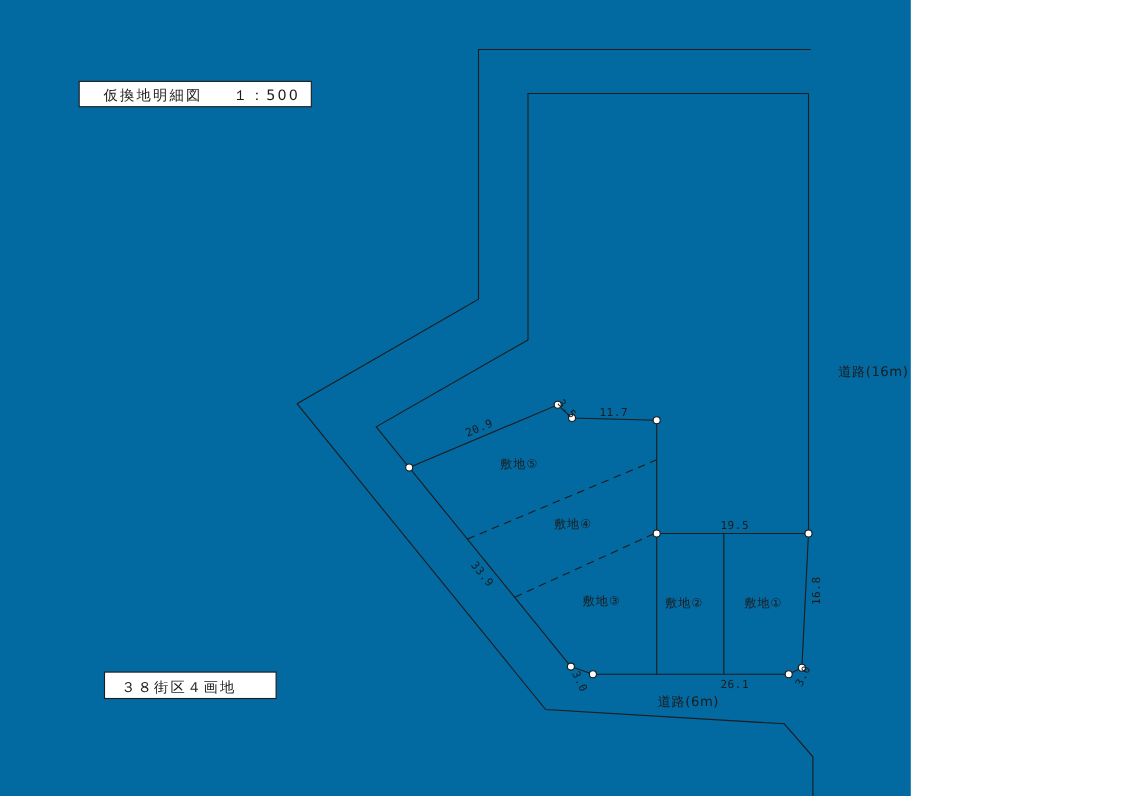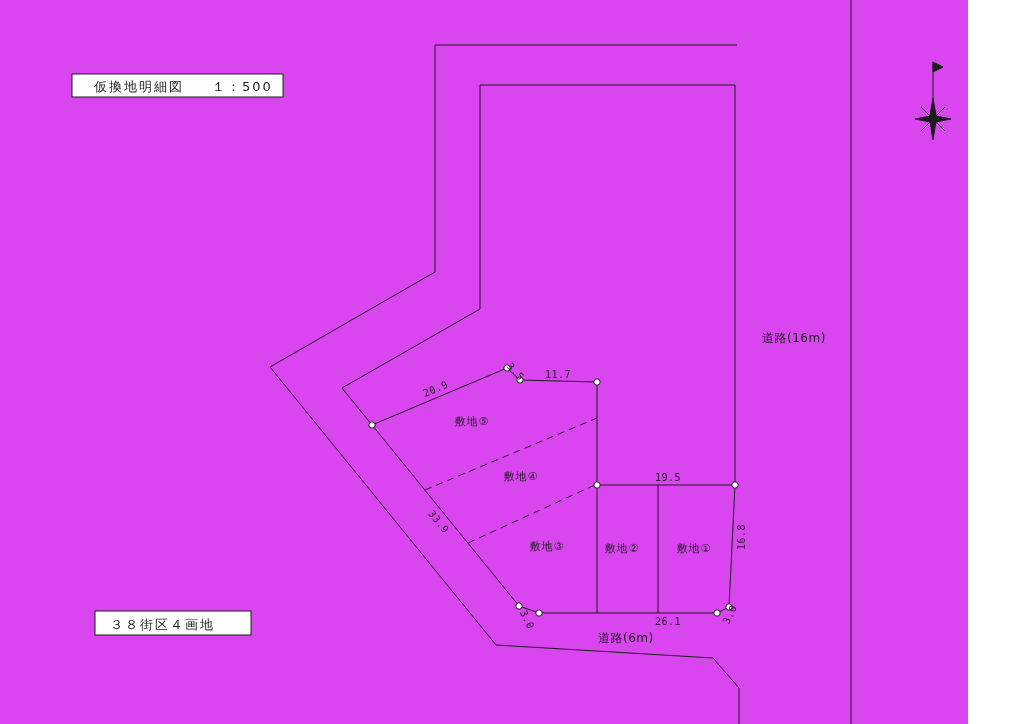--- a/index.html
+++ b/index.html
@@ -2,23 +2,23 @@
 <html><head>
 <meta charset="utf-8">
 <style>
   html, body {
     margin: 0;
     padding: 0;
     background: #ffffff;
   }
   .page {
     position: relative;
-    width: 968px;
+    width: 828px;
     height: 724px;
-    background: #d946ef;
+    background: #0369a1;
     overflow: hidden;
     font-family: "DejaVu Sans", sans-serif;
   }
   svg { display: block; }
   text {
     fill: #1c1c1c;
     font-family: "DejaVu Sans", sans-serif;
   }
   .dim {
     font-family: "DejaVu Sans Mono", monospace;

